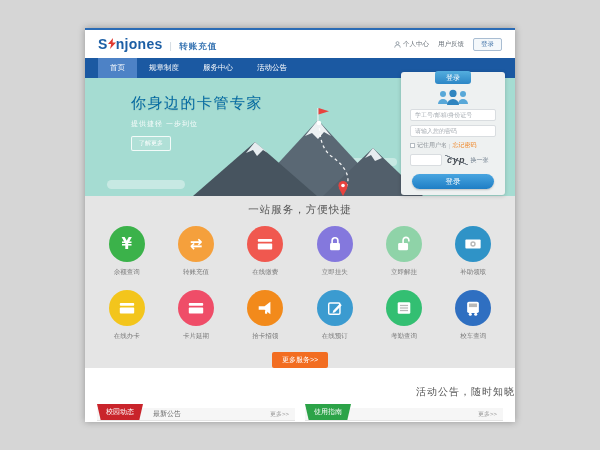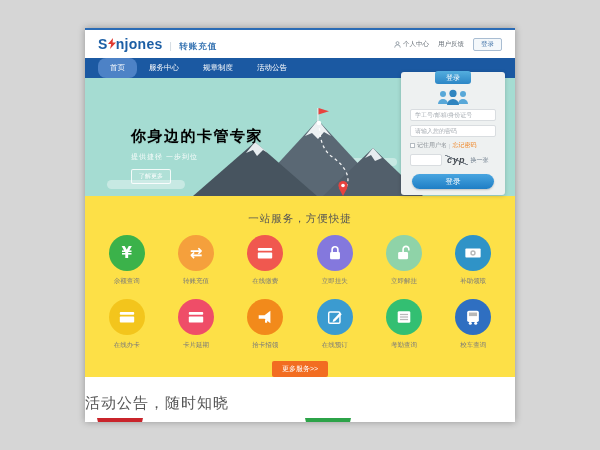--- a/index.html
+++ b/index.html
@@ -19,29 +19,29 @@
   .hdr { height:28px; display:flex; align-items:center; padding:0 13px; background:#fff; }
   .logo { display:flex; align-items:baseline; font-weight:bold; font-size:14px; color:#1d5fa5; letter-spacing:.3px; }
   .logo .bolt { width:8px; height:11px; align-self:center; margin:0 0 1px 0; }
   .logo-sep { color:#c9d2da; font-size:9px; margin:0 7px; font-weight:normal; }
   .portal { color:#3a76b3; font-size:8.5px; letter-spacing:1px; }
   .hdr-right { margin-left:auto; display:flex; align-items:center; gap:9px; }
   .hdr-link { font-size:6.5px; color:#666e76; display:flex; align-items:center; gap:2px; cursor:pointer; }
   .hdr-login-btn { font-size:6.5px; color:#3a6ea5; border:1px solid #a9bdd2; background:#f4f8fb; border-radius:2px; padding:1px 7px; cursor:pointer; }
   
   .nav { height:20px; background:#1b59a2; display:flex; align-items:stretch; padding-left:13px; }
-  .nav a { color:#fff; font-size:7.5px; line-height:20px; padding:0 12px; text-decoration:none;border-radius:8px; }
+  .nav a { color:#fff; font-size:7.5px; line-height:20px; padding:0 12px; text-decoration:none; }
   .nav a.active { background:#4d82c6; }
   
   .hero { height:118px; background:#a5dcd2; position:relative; }
   .cloud { position:absolute; background:rgba(255,255,255,.38); border-radius:20px; }
   .cloud.c1 { left:22px; bottom:7px; width:78px; height:9px; }
   .cloud.c2 { right:118px; bottom:30px; width:58px; height:8px; }
   .hero-text { position:absolute; left:46px; top:16px; z-index:2; }
-  .hero-title { color:#000000; font-size:15px; font-weight:bold; letter-spacing:1.5px; text-shadow:0 1px 1px rgba(0,0,0,.08);margin-top:33px; }
+  .hero-title { color:#0369a1; font-size:15px; font-weight:normal; letter-spacing:1.5px; text-shadow:0 1px 1px rgba(0,0,0,.08); }
   .hero-sub { color:rgba(255,255,255,.95); font-size:7px; margin-top:6px; letter-spacing:1px; }
   .hero-cta { display:inline-block; margin-top:7px; border:1px solid rgba(255,255,255,.85); background:rgba(255,255,255,.12); color:#fff; font-size:6px; padding:2px 7px; border-radius:2px; cursor:pointer; }
   .mountains { position:absolute; left:108px; bottom:0; width:240px; height:88px; }
   
   .login-card {
     position:absolute; right:10px; top:-6px; width:104px; height:123px;
     background:#eef1f1; border-radius:3px; box-shadow:0 1px 4px rgba(0,0,0,.18); z-index:5;
   }
   .login-tab {
     position:absolute; left:50%; transform:translateX(-50%); top:-1px;
@@ -57,30 +57,30 @@
   .forgot { color:#f0821e; cursor:pointer; }
   .opt-sep { color:#c2c8cd; }
   .cap-row { display:flex; align-items:center; gap:3px; margin-top:4px; }
   .cap-input { width:32px; height:12px; background:#fff; border:1px solid #d9dde0; border-radius:2px; }
   .cap-text { font-size:9px; font-style:italic; font-weight:bold; color:#474d54; letter-spacing:1px;
     background:linear-gradient(to top right, transparent 46%, #7a838c 48%, #7a838c 52%, transparent 54%); padding:0 2px; cursor:pointer; }
   .cap-change { font-size:6px; color:#6b7b8a; cursor:pointer; }
   .login-submit { display:block; width:82px; height:15px; margin:8px auto 0 auto; border:none; border-radius:8px;
     background:linear-gradient(#48a5e0,#1f7ec5); color:#fff; font-size:7.5px; cursor:pointer; box-shadow:0 1px 2px rgba(0,0,0,.2); }
   
-  .services { padding-top:16px; background:#fde047; }
+  .services { padding-top:7px; background:#e5e5e5; }
   .sec-title { text-align:center; font-size:10.5px; color:#555; letter-spacing:1px; }
   .svc-grid { display:grid; grid-template-columns:repeat(6,1fr); row-gap:13px; padding:0 7px; margin-top:9px; }
   .svc { text-align:center; cursor:pointer; }
   .circle { width:36px; height:36px; border-radius:50%; margin:0 auto; display:flex; align-items:center; justify-content:center; }
   .circle .glyph { color:#fff; font-size:15px; font-weight:bold; font-family:"DejaVu Sans",sans-serif; line-height:1; }
   .svc-label { display:block; margin-top:6px; font-size:6.5px; color:#7a7a7a; }
   .more-btn { display:block; width:max-content; margin:11px auto 0 auto; background:#f26d21; border:none; color:#fff; font-size:7px; padding:3px 10px; border-radius:2px; cursor:pointer; }
   
-  .ann-title { text-align:left; font-size:15px; color:#555; letter-spacing:1px; margin-top:17px; }
+  .ann-title { text-align:right; font-size:10px; color:#555; letter-spacing:1px; margin-top:17px; }
   .panels { display:flex; gap:10px; padding:0 12px; margin-top:9px; }
   .panel { flex:1; }
   .panel-head { height:13px; background:#f6f6f6; border-bottom:1px solid #e3e3e3; display:flex; align-items:center; position:relative; }
   .ribbon { height:16px; line-height:16px; margin-top:-4px; padding:0 9px; color:#fff; font-size:7px;
     clip-path:polygon(0 0,100% 0,92% 100%,8% 100%); cursor:pointer; }
   .panel-tab { margin-left:10px; font-size:7px; color:#666; cursor:pointer; }
   .panel-more { margin-left:auto; margin-right:6px; font-size:6px; color:#999; cursor:pointer; }
 </style>
 </head>
 <body>
@@ -108,22 +108,22 @@
       </span>
       <span class="hdr-link">
         <span>用户反馈</span>
       </span>
       <button class="hdr-login-btn">登录</button>
     </div>
   </div>
 
   <div class="nav">
     <a href="#" class="active">首页</a>
+    <a href="#">规章制度</a>
     <a href="#">服务中心</a>
-    <a href="#">规章制度</a>
     <a href="#">活动公告</a>
   </div>
 
   <div class="hero">
     <div class="cloud c1"></div>
     <div class="cloud c2"></div>
 
     <svg class="mountains" viewBox="0 0 240 88">
       <polygon points="55,88 125,12 195,88" fill="#5a6874"></polygon>
       <polygon points="125,12 112,28 119,25 125,31 131,24 138,28" fill="#edf1f3"></polygon>

